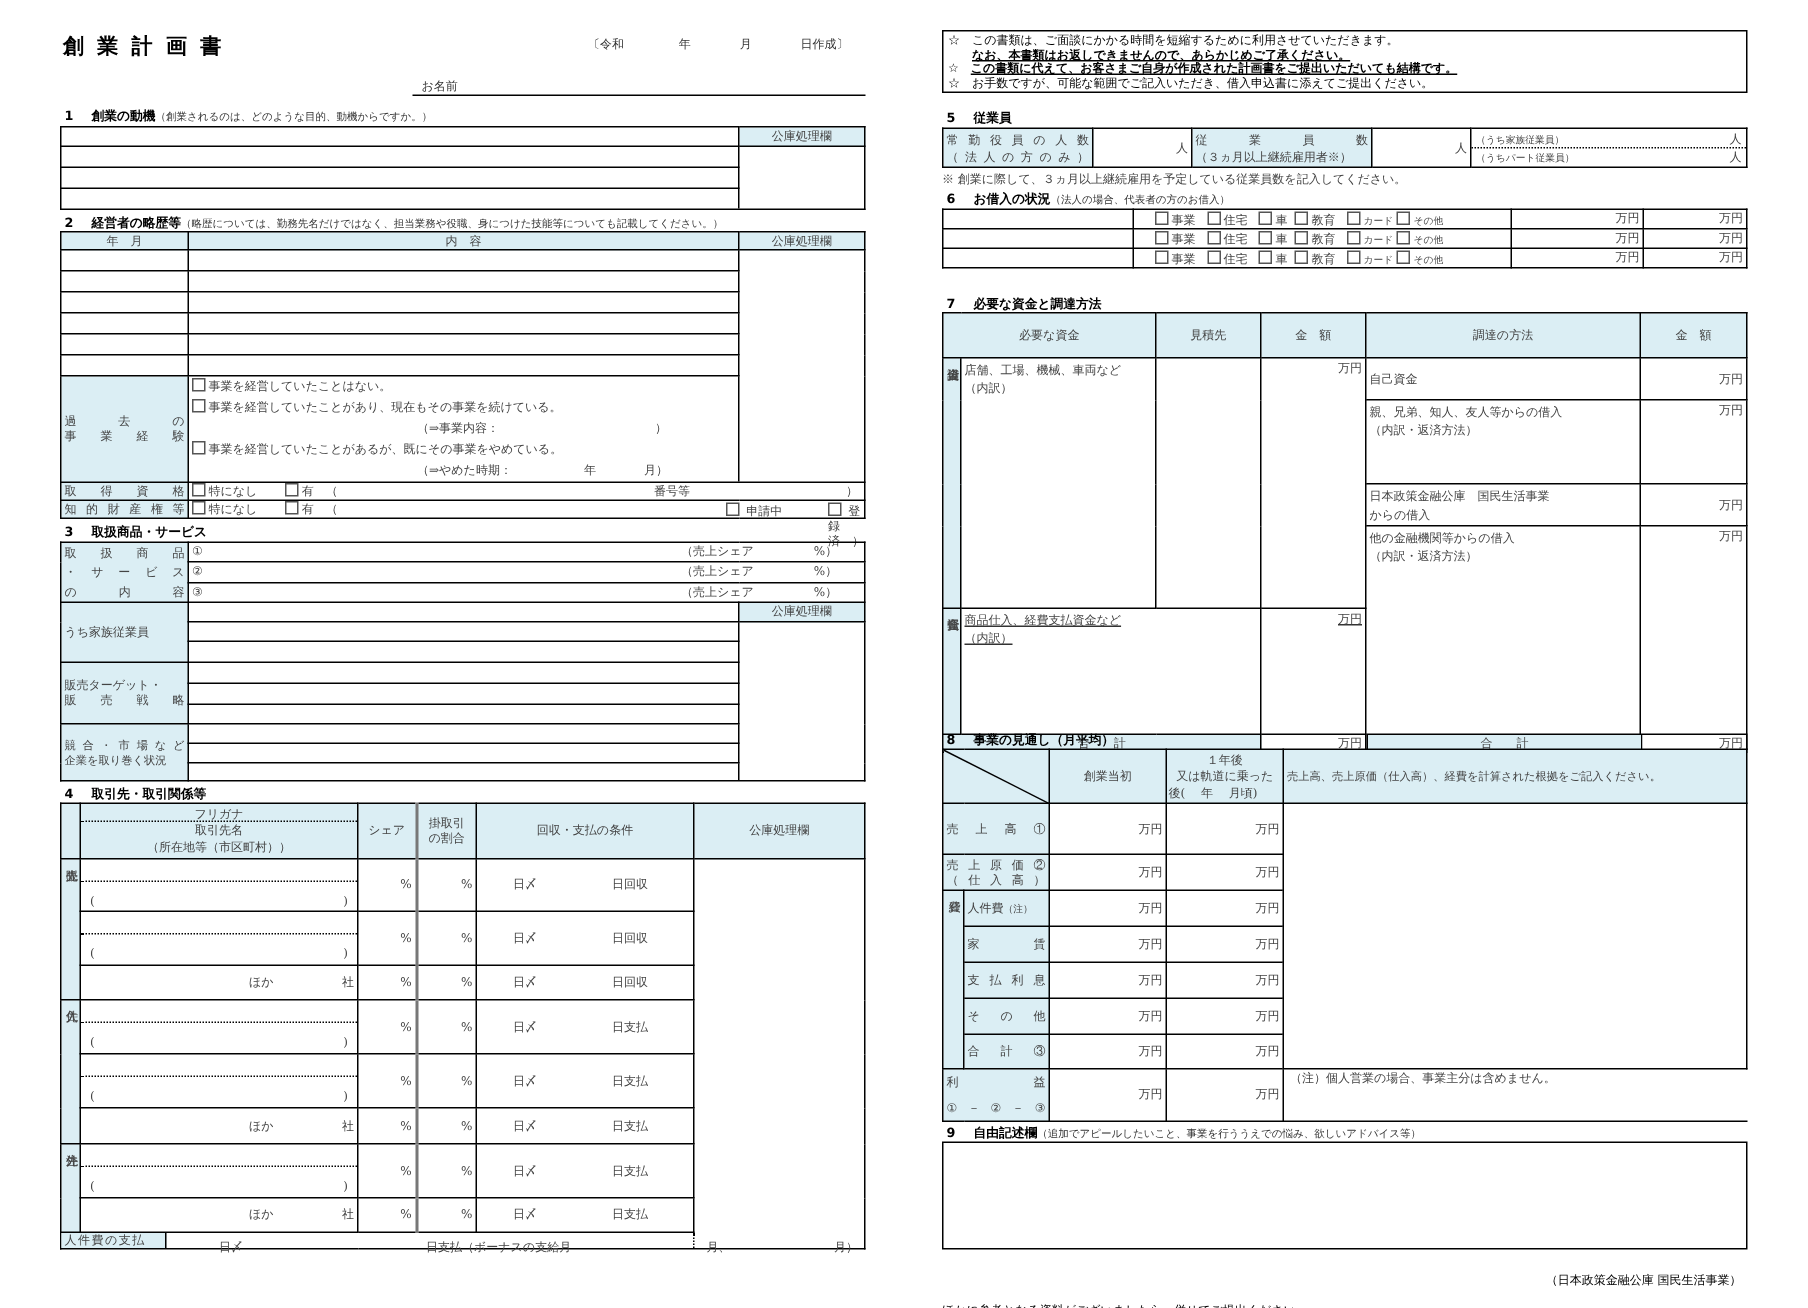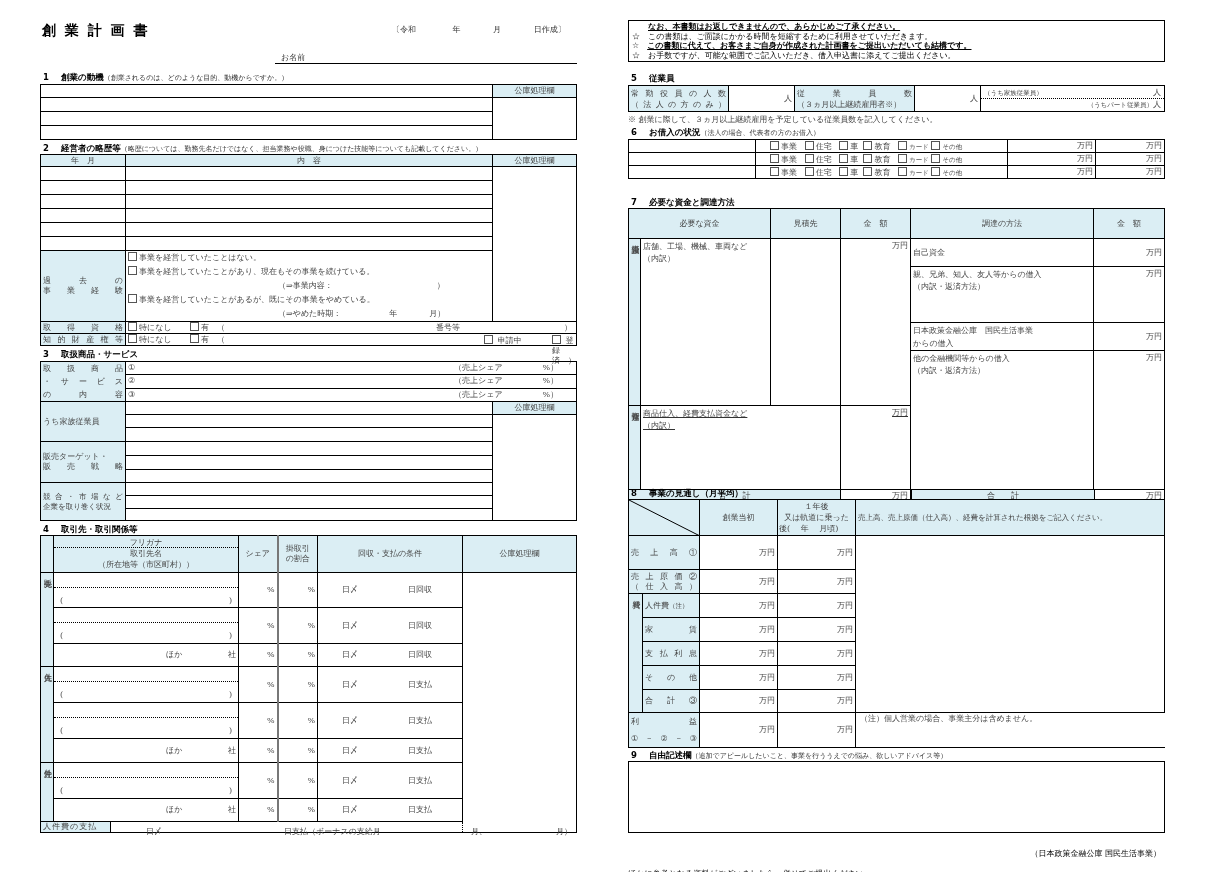--- a/index.html
+++ b/index.html
@@ -336,22 +336,22 @@
         </td>
       </tr>
     </tbody>
       </table>
   </div>
 </div>
 
 <div class="page right">
 
   <div class="abs" style="left:0;top:20px;width:537px;height:42px;border:1.5px solid #000;padding:1px 3px;font-size:8px;line-height:9.5px;color:#000;">
+    <div><span>☆</span>　<span>この書類は、ご面談にかかる時間を短縮するために利用させていただきます。</span></div>
     <div style="padding-left:16px;font-weight:bold;text-decoration:underline;">なお、本書類はお返しできませんので、あらかじめご了承ください。</div>
-    <div><span>☆</span>　<span>この書類は、ご面談にかかる時間を短縮するために利用させていただきます。</span></div>
     <div><span>☆</span>　<span style="font-weight:bold;text-decoration:underline;">この書類に代えて、お客さまご自身が作成された計画書をご提出いただいても結構です。</span></div>
     <div><span>☆</span>　<span>お手数ですが、可能な範囲でご記入いただき、借入申込書に添えてご提出ください。</span></div>
   </div>
 
   <div class="sec-title" style="left:3px;top:73px;">
     <span class="num">5</span><span>従業員</span>
   </div>
   <div class="abs" style="left:0;top:85px;width:537px;">
     <table style="border:1.5px solid #000;">
       <colgroup>
@@ -371,21 +371,21 @@
         <td class="hd" style="line-height:11px;">
               <div class="jus">従　　業　　員　　数</div>
               <div>（３ヵ月以上継続雇用者※）</div>
             </td>
         <td class="r">人</td>
         <td style="padding:0;">
           <div style="display:flex;justify-content:space-between;padding:0 3px;height:12px;line-height:12px;border-bottom:1px dotted #000;">
                 <span class="small">（うち家族従業員）</span>
                 <span>人</span>
               </div>
-          <div style="display:flex;justify-content:flex-end;padding:0 3px;height:12px;line-height:12px;">
+          <div style="display:flex;justify-content:space-between;padding:0 3px;height:12px;line-height:12px;">
                 <span class="small">（うちパート従業員）</span>
                 <span>人</span>
               </div>
         </td>
       </tr>
     </tbody>
       </table>
   </div>
   <div class="abs" style="left:0;top:114px;font-size:8px;color:#444;white-space:nowrap;">※ 創業に際して、３ヵ月以上継続雇用を予定している従業員数を記入してください。</div>
 

